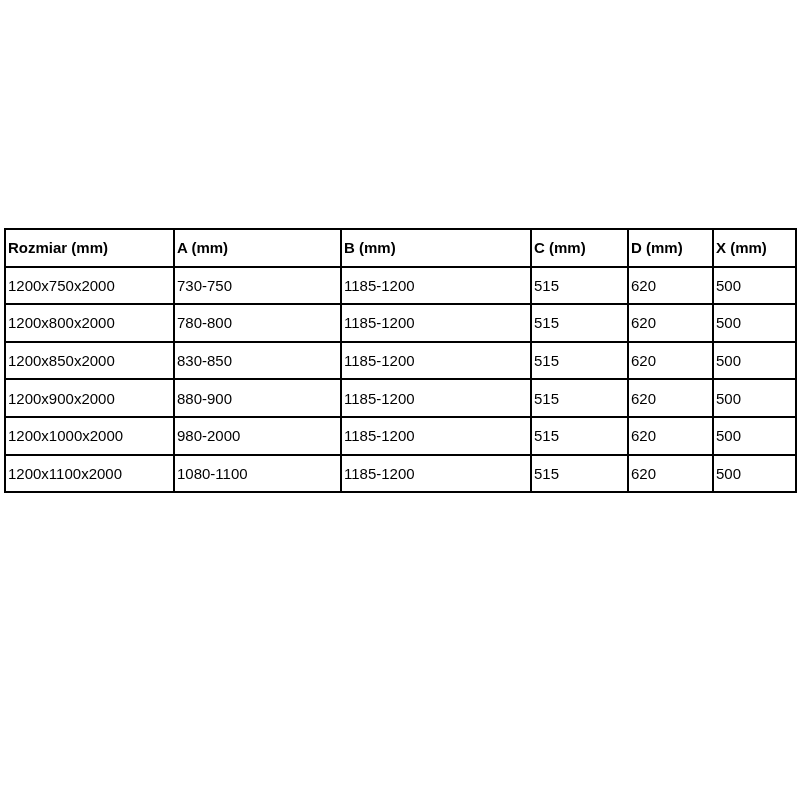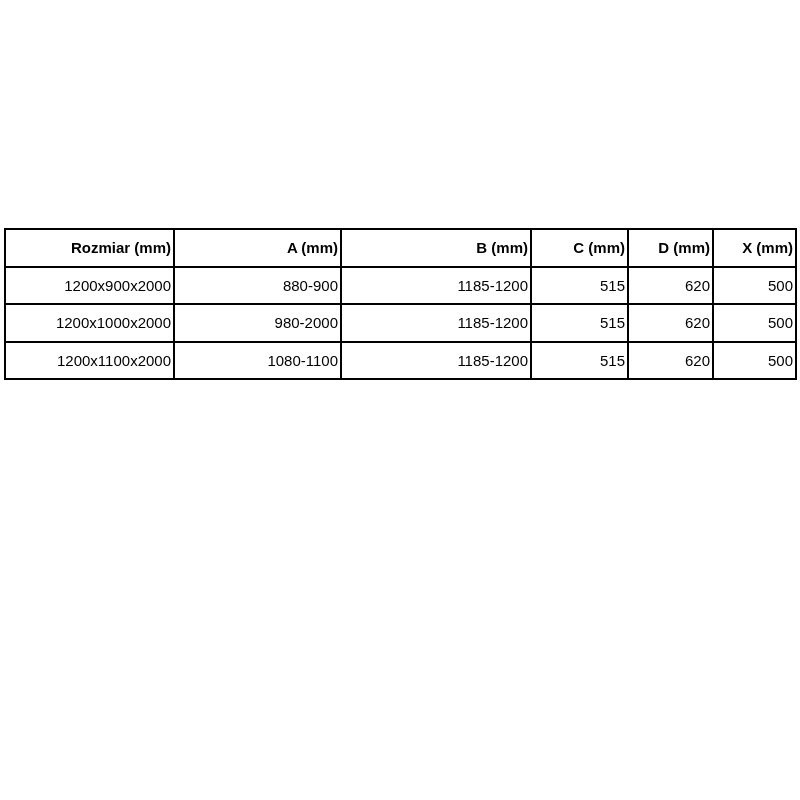--- a/index.html
+++ b/index.html
@@ -21,21 +21,21 @@
     width: 791px;
   }
   table.size-table {
     border-collapse: collapse;
     table-layout: fixed;
     width: 791px;
   }
   table.size-table th,
   table.size-table td {
     border: 2px solid #000000;
-    text-align: right;
+    text-align: left;
     vertical-align: middle;
     height: 35.6px;
     padding: 0 2px;
     font-size: 15px;
     color: #000000;
     letter-spacing: 0px;
     overflow: hidden;
     white-space: nowrap;
   }
   table.size-table th {
@@ -67,20 +67,44 @@
           <th>Rozmiar (mm)</th>
           <th>A (mm)</th>
           <th>B (mm)</th>
           <th>C (mm)</th>
           <th>D (mm)</th>
           <th>X (mm)</th>
         </tr>
     </thead>
     <tbody>
         <tr>
+          <td>1200x750x2000</td>
+          <td>730-750</td>
+          <td>1185-1200</td>
+          <td>515</td>
+          <td>620</td>
+          <td>500</td>
+        </tr>
+        <tr>
+          <td>1200x800x2000</td>
+          <td>780-800</td>
+          <td>1185-1200</td>
+          <td>515</td>
+          <td>620</td>
+          <td>500</td>
+        </tr>
+        <tr>
+          <td>1200x850x2000</td>
+          <td>830-850</td>
+          <td>1185-1200</td>
+          <td>515</td>
+          <td>620</td>
+          <td>500</td>
+        </tr>
+        <tr>
           <td>1200x900x2000</td>
           <td>880-900</td>
           <td>1185-1200</td>
           <td>515</td>
           <td>620</td>
           <td>500</td>
         </tr>
         <tr>
           <td>1200x1000x2000</td>
           <td>980-2000</td>

